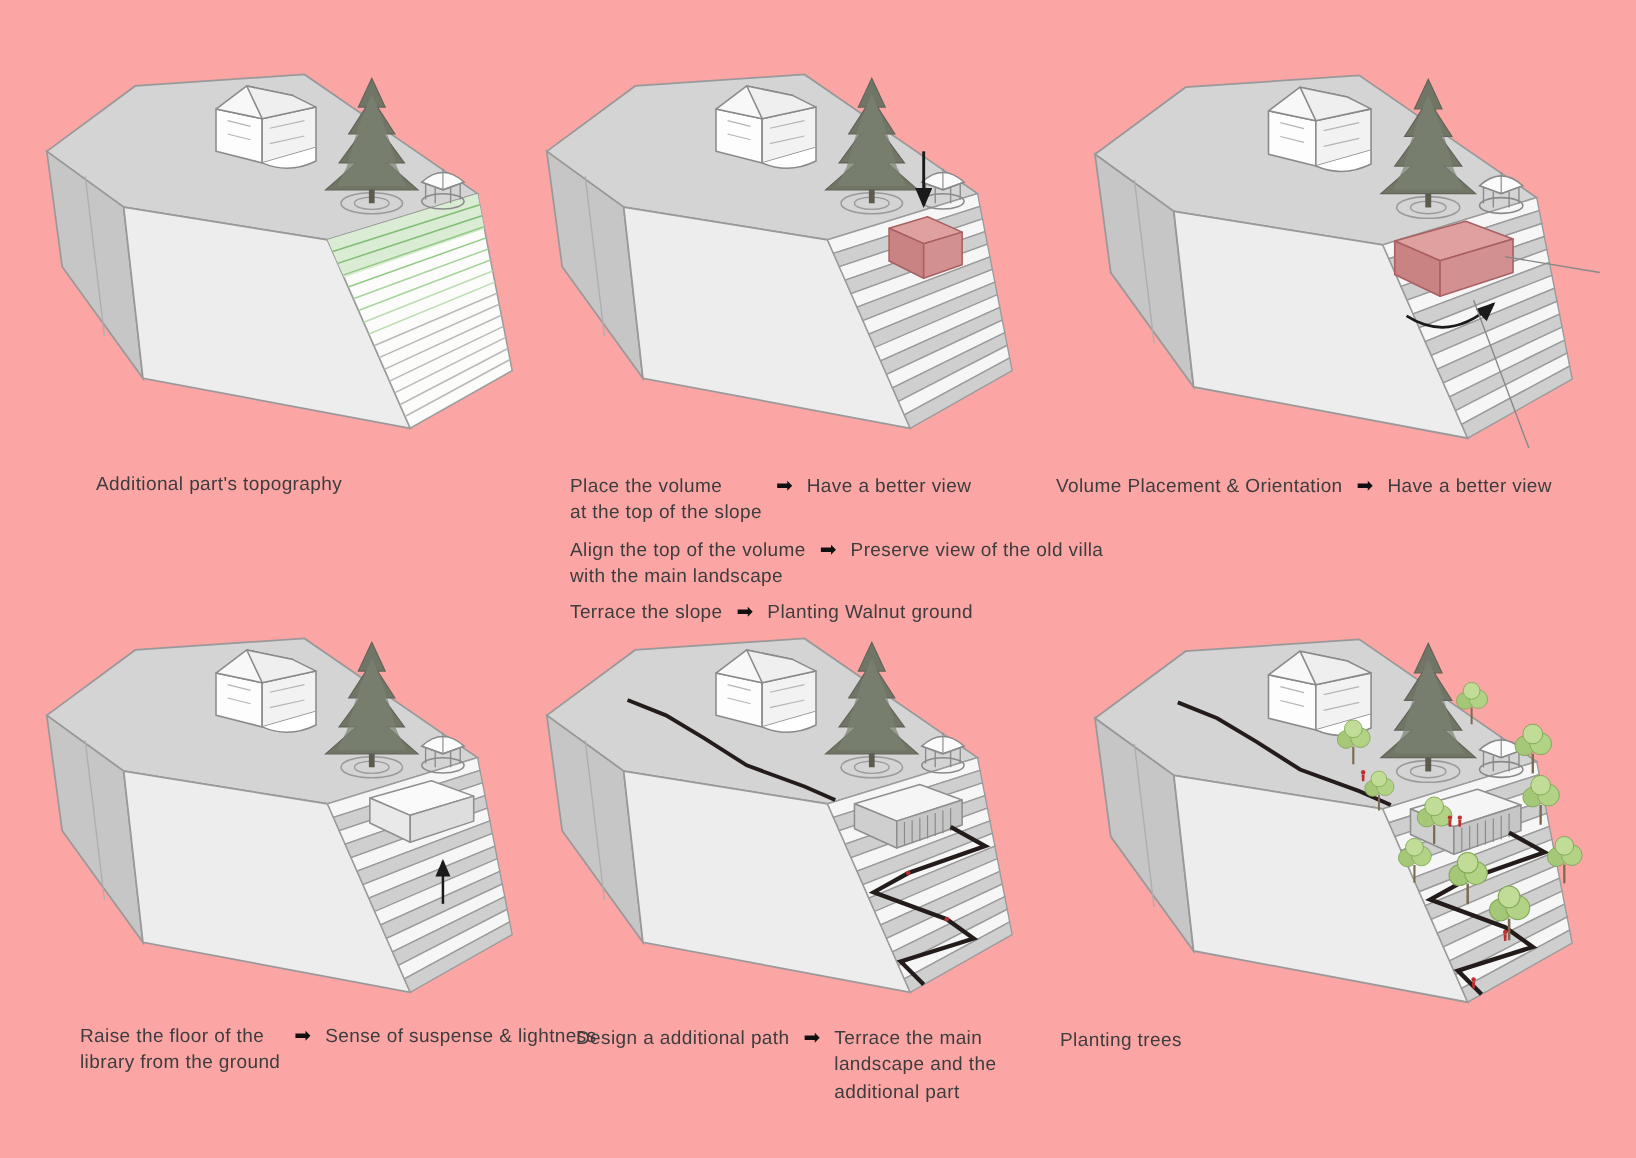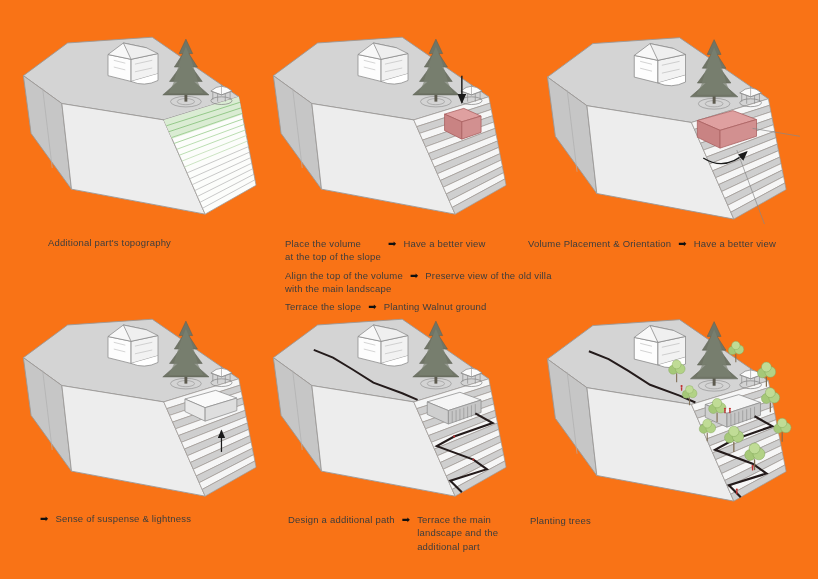--- a/index.html
+++ b/index.html
@@ -1,16 +1,16 @@
 <!DOCTYPE html>
 <html><head>
 <meta charset="utf-8">
 <style>
   html,body{margin:0;padding:0;background:#ffffff;}
-  .canvas{position:relative;width:818px;height:579px;background:#f97316;overflow:hidden;
+  .canvas{position:relative;width:818px;height:579px;background:#fca5a5;overflow:hidden;
           font-family:"Liberation Sans",sans-serif;color:#3d3d3d;}
   .cell{position:absolute;}
   .caption{position:absolute;}
   .cap-row{display:flex;align-items:flex-start;gap:7px;margin-bottom:5px;}
   .cap-text{font-size:9.5px;line-height:1.4;letter-spacing:.2px;color:#3d3d3d;white-space:pre-line;}
   .cap-arrow{font-size:10px;line-height:1.3;color:#101010;flex:0 0 auto;}
   .footer{position:absolute;left:10px;top:555px;font-size:11px;letter-spacing:1.2px;color:#2e2e2e;margin-top:44px;}
   svg{display:block;}
 </style>
 </head>
@@ -247,20 +247,22 @@
   <div class="caption" style="left:528px;top:237px;">
     <div class="cap-row">
       <div class="cap-text">Volume Placement &amp; Orientation</div>
       <div class="cap-arrow">➡</div>
       <div class="cap-text">Have a better view</div>
     </div>
   </div>
 
   <div class="caption" style="left:40px;top:512px;">
     <div class="cap-row">
+      <div class="cap-text">Raise the floor of the
+library from the ground</div>
       <div class="cap-arrow">➡</div>
       <div class="cap-text">Sense of suspense &amp; lightness</div>
     </div>
   </div>
 
   <div class="caption" style="left:288px;top:513px;">
     <div class="cap-row">
       <div class="cap-text">Design a additional path</div>
       <div class="cap-arrow">➡</div>
       <div class="cap-text">Terrace the main

